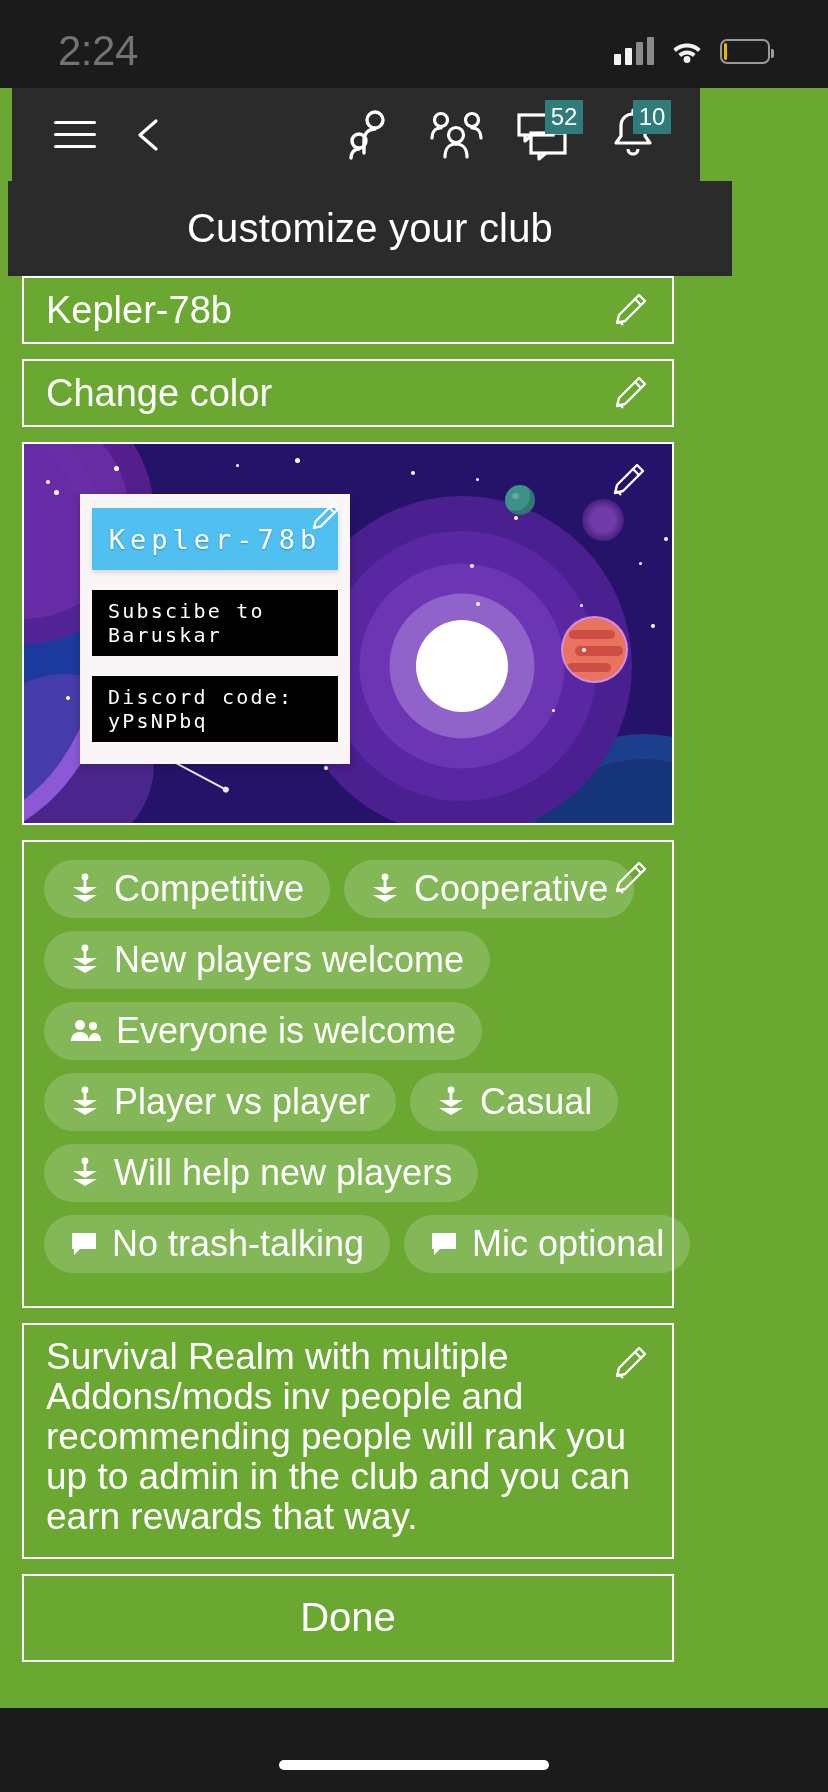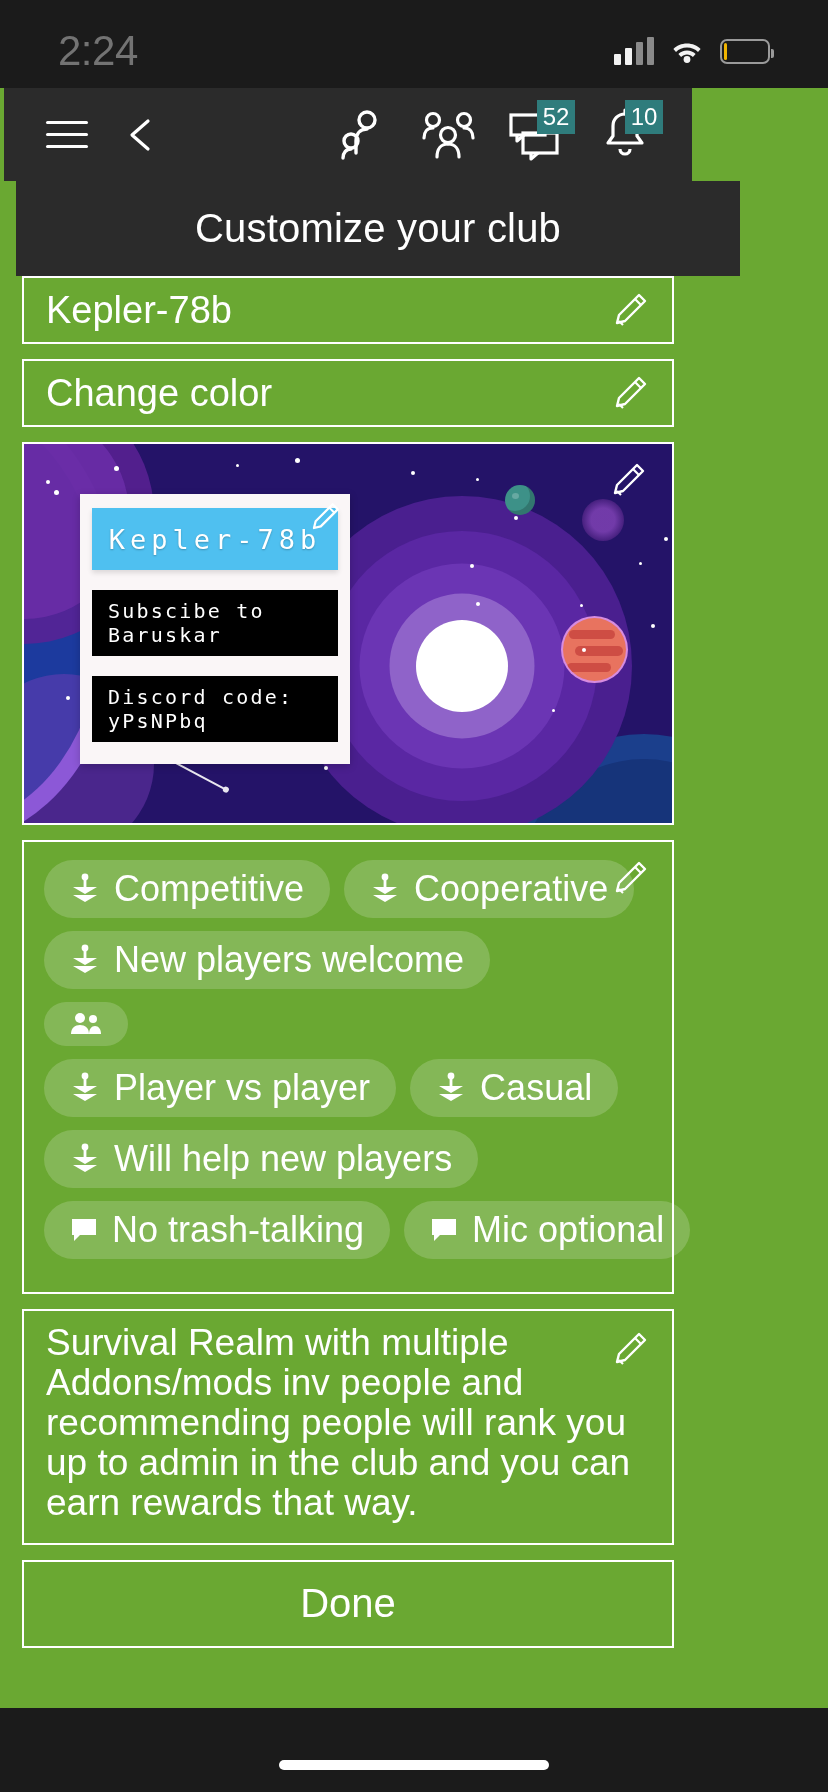--- a/index.html
+++ b/index.html
@@ -32,41 +32,41 @@
   .batt {
     width:50px;height:25px;border:2px solid #9a9a9a;border-radius:7px;
     position:relative; display:flex; align-items:center; padding:2px;
   }
   .batt::after{content:"";position:absolute;right:-6px;top:8px;width:3px;height:9px;
     background:#9a9a9a;border-radius:0 2px 2px 0;}
   .batt i{display:block;height:100%;width:8%;background:#f0b400;border-radius:2px;}
 
   
   .appbar {
-    position:absolute; top:88px; left:4px; width:688px; height:93px;
+    position:absolute; top:88px; left:12px; width:688px; height:93px;
     background:#2b2b2b; display:flex; align-items:center;
   }
   .ab-left { display:flex; align-items:center; gap:10px; padding-left:26px; }
   .icon-btn {
     width:74px;height:74px;display:flex;align-items:center;justify-content:center;
     position:relative;
   }
   .hamburger { display:flex;flex-direction:column;gap:9px;width:42px; }
   .hamburger span{display:block;height:3px;background:#fff;border-radius:2px;}
   .ab-right { margin-left:auto; display:flex; align-items:center; gap:14px; padding-right:30px; }
   .badge {
     position:absolute; top:2px; right:-1px;
     min-width:38px; height:34px; background:#2f7c7c;
     color:#fff; font-size:24px; line-height:34px; text-align:center;
     padding:0 5px;
   }
 
   
   .titlebar {
-    position:absolute; top:181px; left:16px; width:724px; height:95px;
+    position:absolute; top:181px; left:8px; width:724px; height:95px;
     background:#2b2b2b; display:flex; align-items:center; justify-content:center;
   }
   .titlebar h1 { color:#fff; font-size:40px; font-weight:400; letter-spacing:0.2px;}
 
   
   .body-green {
     position:absolute; top:276px; left:0; width:696px; height:1432px;
     background:#6aa832;
   }
 
@@ -472,20 +472,21 @@
       </div>
 
       <div class="tag-row">
         <div class="tag">
           <svg width="32" height="28" viewBox="0 0 32 28">
             <circle cx="10" cy="8" r="5" fill="#fff"></circle>
             <circle cx="23" cy="9" r="4" fill="#fff"></circle>
             <path d="M1 24c0-6 4-9 9-9s9 3 9 9z" fill="#fff"></path>
             <path d="M19 24c0-5 2.5-8 6-8s6 3 6 8z" fill="#fff"></path>
           </svg>
+          <span>Everyone is welcome</span>
         </div>
       </div>
 
       <div class="tag-row">
         <div class="tag">
           <svg width="30" height="32" viewBox="0 0 30 32">
             <circle cx="15" cy="4" r="3.4" fill="#fff"></circle>
             <rect x="13.6" y="6" width="2.8" height="9" fill="#fff"></rect>
             <path d="M3 14h24l-12 7z" fill="#fff"></path>
             <path d="M3 22h24l-12 7z" fill="#fff"></path>

